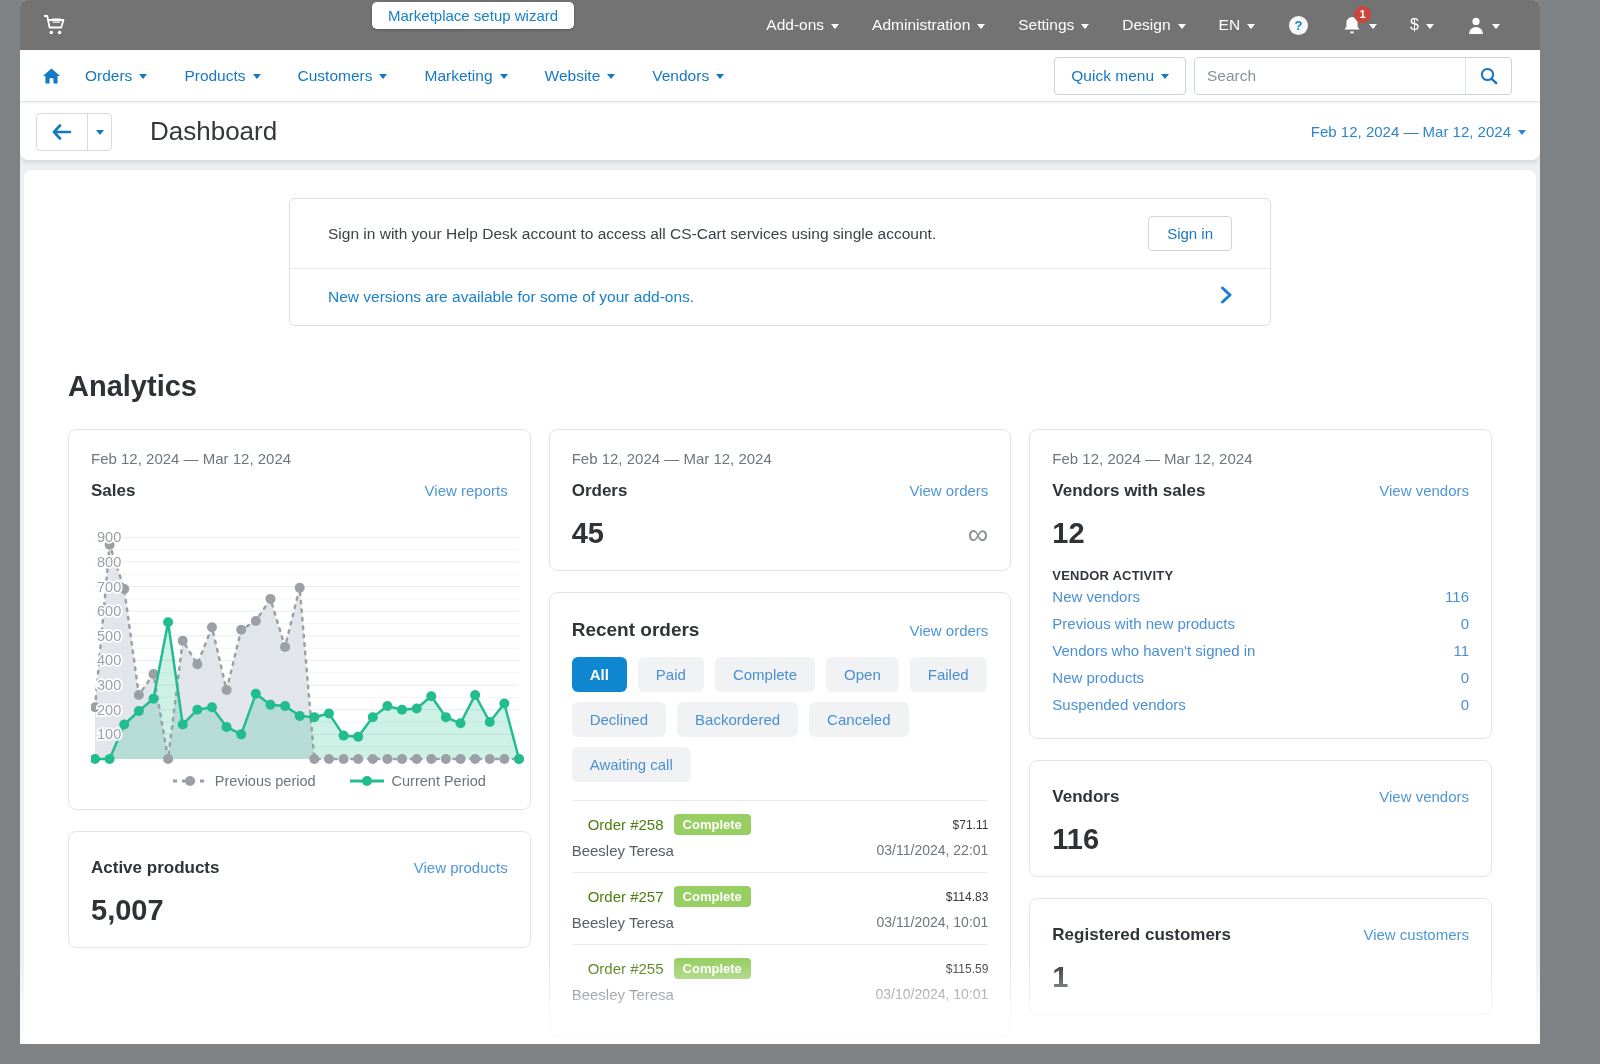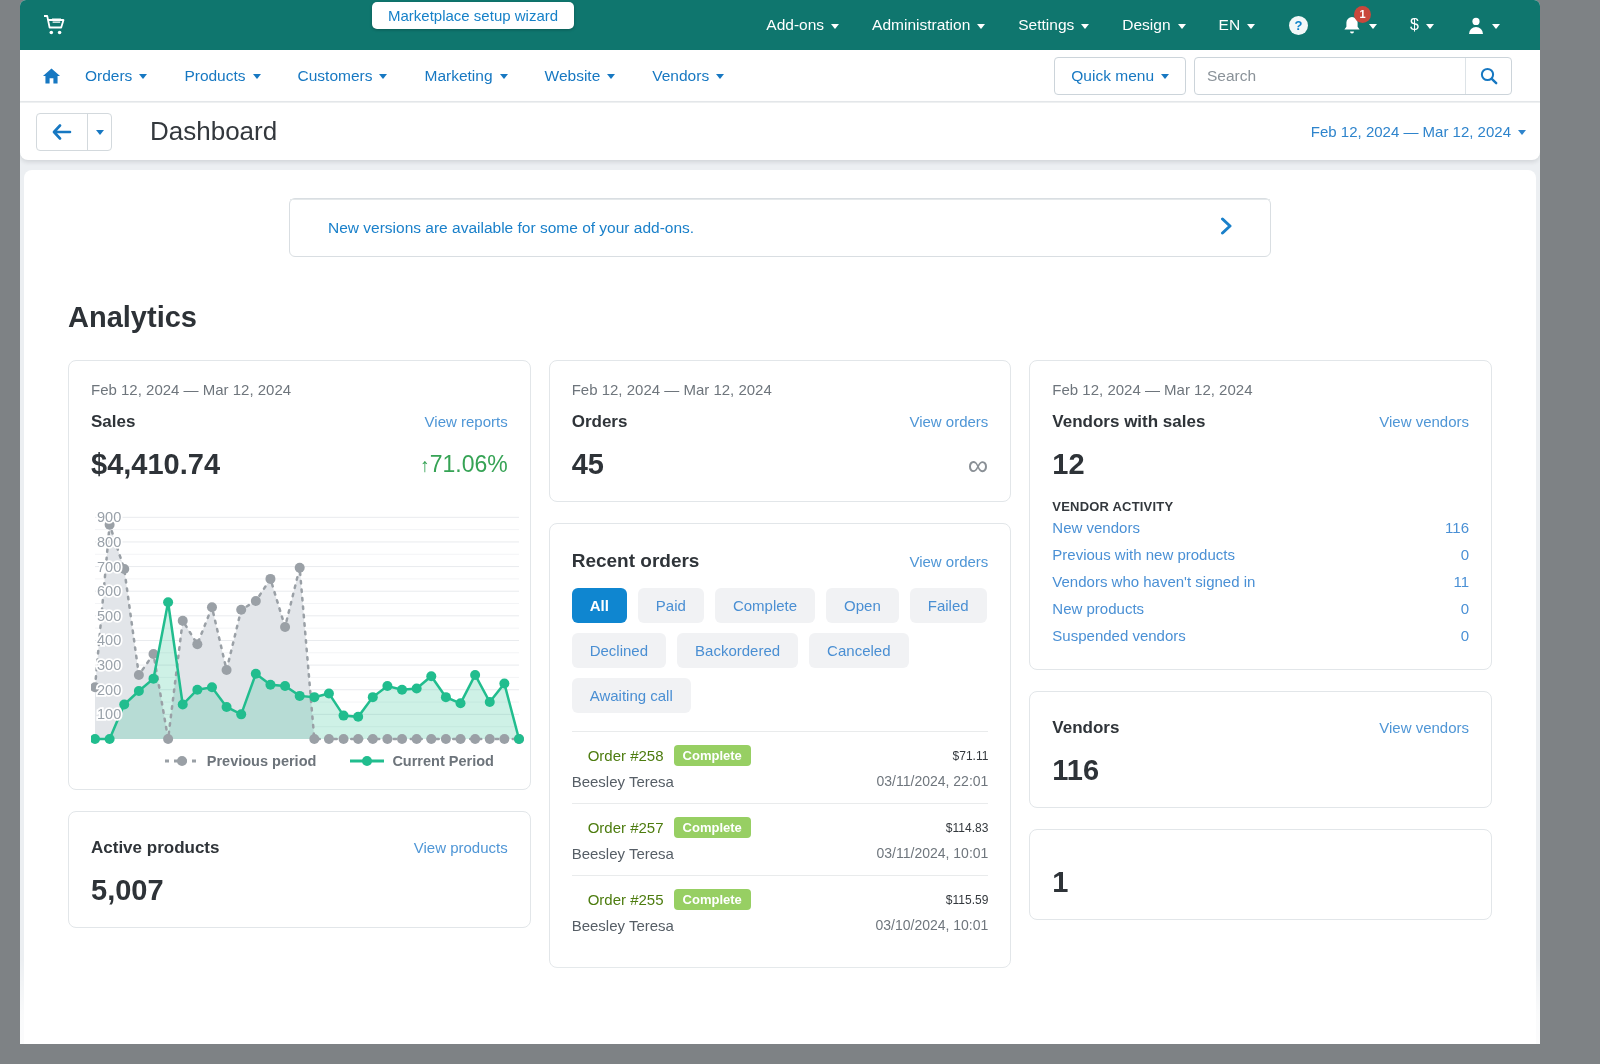--- a/index.html
+++ b/index.html
@@ -3,21 +3,21 @@
 <meta charset="utf-8">
 <style>
   * { margin:0; padding:0; box-sizing:border-box; }
   html,body { width:1600px; height:1064px; overflow:hidden; }
   body { background:#7e8285; font-family:"Liberation Sans", sans-serif; position:relative; }
 
   .viewport { position:absolute; left:20px; top:0; width:1520px; height:1044px;
     background:#eceff2; overflow:hidden; border-radius:6px 6px 0 0; }
 
   
-  .topbar { position:relative; height:50px; background:#0f766e; display:flex; align-items:center; padding:0 40px 0 20px; }
+  .topbar { position:relative; height:50px; background:#737373; display:flex; align-items:center; padding:0 40px 0 20px; }
   .cart-btn { width:30px; height:30px; display:flex; align-items:center; justify-content:center; cursor:pointer; }
   .wizard-btn { position:absolute; left:352px; top:2px; background:#fff; color:#1681c8; border:none;
     border-radius:5px; padding:5px 16px; font-size:15px; font-family:inherit; cursor:pointer;
     box-shadow:0 1px 3px rgba(0,0,0,.25); }
   .topmenu { margin-left:auto; display:flex; align-items:center; gap:33px; }
   .topmenu-item { color:#fff; font-size:15.5px; display:flex; align-items:center; cursor:pointer; white-space:nowrap; }
   .caret { display:inline-block; width:0; height:0; border-left:4px solid transparent; border-right:4px solid transparent;
     border-top:5px solid currentColor; margin-left:7px; position:relative; top:1px; }
   .icon-btn { position:relative; color:#fff; display:flex; align-items:center; cursor:pointer; }
   .badge { position:absolute; top:-9px; left:12px; background:#c9473c; color:#fff; font-size:11px; font-weight:bold;
@@ -76,21 +76,21 @@
   .card-title { font-size:17px; font-weight:700; color:#2f3439; }
   .view-link { margin-left:auto; color:#4f96d6; font-size:15px; cursor:pointer; }
   .value-row { display:flex; align-items:center; margin-top:16px; }
   .big-value { font-size:29px; font-weight:700; color:#2e3338; }
   .delta { margin-left:auto; color:#36a355; font-size:23px; }
   .delta-arrow { font-size:19px; }
   .infinity { margin-left:auto; color:#8a9096; font-size:29px; line-height:20px; cursor:pointer; }
 
   .chart-wrap { margin-top:12px; }
   .legend { display:flex; justify-content:center; gap:34px; margin-top:2px; padding-left:60px; }
-  .legend-item { display:flex; align-items:center; gap:8px; font-size:14.5px; color:#6d747b;font-weight:bold; }
+  .legend-item { display:flex; align-items:center; gap:8px; font-size:14.5px; color:#6d747b; }
 
   
   .pills { display:flex; flex-wrap:wrap; gap:10px 11px; margin-top:16px; }
   .pill { background:#f1f2f4; color:#4a8fd3; border:none; border-radius:6px; padding:9px 18px;
     font-size:15px; font-family:inherit; cursor:pointer; }
   .pill.active { background:#0f86d0; color:#fff; font-weight:700; }
   .orders-list { margin-top:18px; border-top:1px solid #e9ebec; }
   .order-row { padding:13px 0; border-bottom:1px solid #e9ebec; }
   .order-row:last-child { border-bottom:none; }
   .order-l1 { display:flex; align-items:center; }
@@ -239,20 +239,24 @@
     <span class="daterange">
         <span>Feb 12, 2024 — Mar 12, 2024</span>
         <i class="caret"></i>
       </span>
   </div>
 
   <div class="content">
     <div class="panel">
 
       <section class="notice-card">
+        <div class="notice-row1">
+          <span class="notice-text">Sign in with your Help Desk account to access all CS-Cart services using single account.</span>
+          <button class="signin-btn">Sign in</button>
+        </div>
         <div class="notice-divider"></div>
         <div class="notice-row2">
           <span class="notice-link">New versions are available for some of your add-ons.</span>
           <span class="chev-right">
             <svg width="12" height="18" viewBox="0 0 12 18">
                 <path d="M2.5 2 L10 9 L2.5 16" fill="none" stroke="#1a80ca" stroke-width="3" stroke-linecap="round" stroke-linejoin="round"></path>
               </svg>
           </span>
         </div>
       </section>
@@ -260,24 +264,20 @@
       <h2 class="analytics-h">Analytics</h2>
 
       <div class="cards">
 
         <div class="col">
           <div class="card">
             <div class="period">Feb 12, 2024 — Mar 12, 2024</div>
             <div class="title-row">
               <span class="card-title">Sales</span>
               <span class="view-link">View reports</span>
-            </div>
-            <div class="value-row">
-              <span class="big-value">$4,410.74</span>
-              <span class="delta"><span class="delta-arrow">↑</span><span>71.06%</span></span>
             </div>
             <div class="chart-wrap"><svg width="434" height="254" viewBox="0 0 434 254">
                   <line x1="4" y1="233.68421052631578" x2="428" y2="233.68421052631578" stroke="#f3f4f6" stroke-width="1"></line>
                   <line x1="4" y1="221.3684210526316" x2="428" y2="221.3684210526316" stroke="#e9ebee" stroke-width="1"></line>
                   <line x1="4" y1="209.05263157894737" x2="428" y2="209.05263157894737" stroke="#f3f4f6" stroke-width="1"></line>
                   <line x1="4" y1="196.73684210526315" x2="428" y2="196.73684210526315" stroke="#e9ebee" stroke-width="1"></line>
                   <line x1="4" y1="184.42105263157896" x2="428" y2="184.42105263157896" stroke="#f3f4f6" stroke-width="1"></line>
                   <line x1="4" y1="172.10526315789474" x2="428" y2="172.10526315789474" stroke="#e9ebee" stroke-width="1"></line>
                   <line x1="4" y1="159.78947368421052" x2="428" y2="159.78947368421052" stroke="#f3f4f6" stroke-width="1"></line>
                   <line x1="4" y1="147.4736842105263" x2="428" y2="147.4736842105263" stroke="#e9ebee" stroke-width="1"></line>
@@ -500,20 +500,24 @@
             <div class="title-row" style="margin-top:6px;">
               <span class="card-title">Vendors</span>
               <span class="view-link">View vendors</span>
             </div>
             <div class="value-row">
               <span class="big-value">116</span>
             </div>
           </div>
 
           <div class="card">
+            <div class="title-row" style="margin-top:6px;">
+              <span class="card-title">Registered customers</span>
+              <span class="view-link">View customers</span>
+            </div>
             <div class="value-row">
               <span class="big-value">1</span>
             </div>
           </div>
         </div>
 
       </div>
     </div>
   </div>
 

